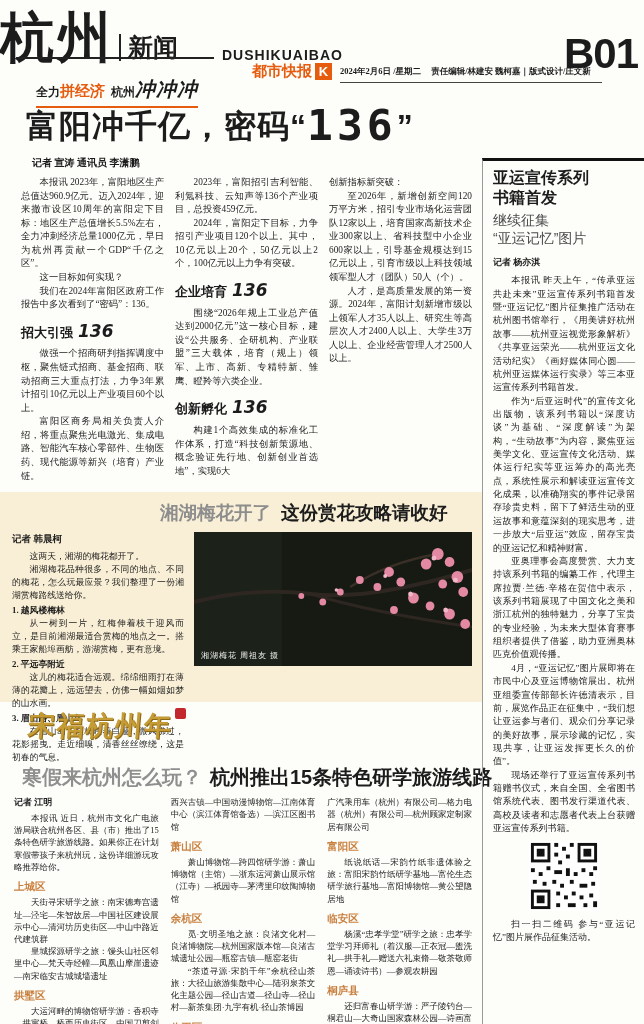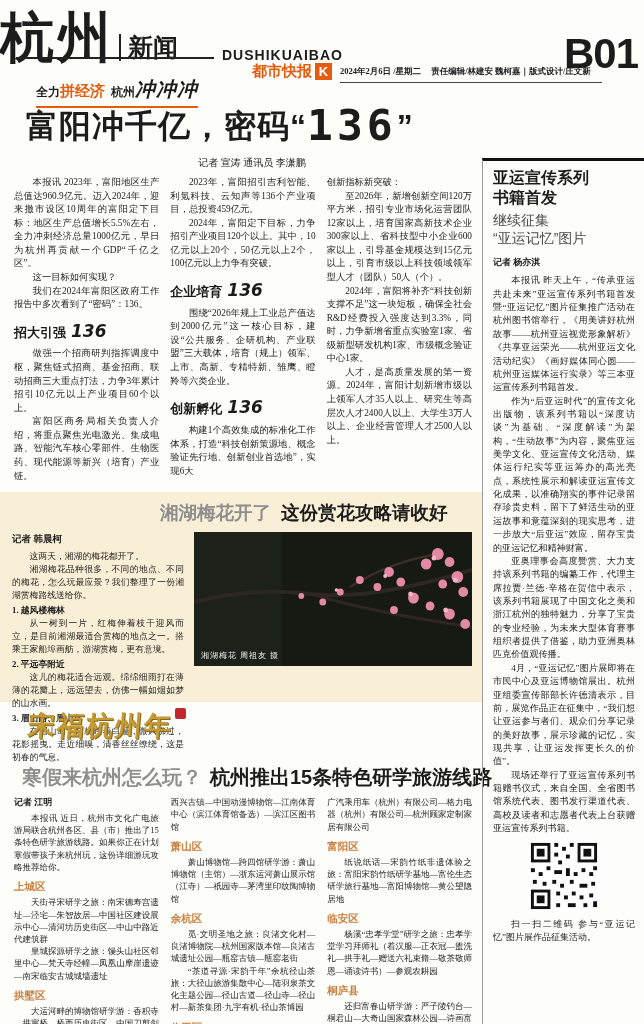--- a/index.html
+++ b/index.html
@@ -34,22 +34,22 @@
   
   .content { display:flex; height:926px; }
   .left { width:482px; }
 
   
   .main-art { padding:0 10px 0 14px; }
   .main-headline { font-family:"Liberation Sans",sans-serif; font-weight:900; font-size:32px;
                    letter-spacing:1px; margin:2px 0 0 12px; white-space:nowrap; }
   .hl-num { font-family:"DejaVu Sans Mono",monospace; font-size:43px; font-weight:900;
             letter-spacing:4px; vertical-align:-3px; }
-  .main-byline { font-size:10px; font-weight:normal; margin:6px 0 6px 18px;text-align:center; }
-  .cols { display:flex; gap:11px; }
+  .main-byline { font-size:10px; font-weight:bold; margin:6px 0 6px 18px; }
+  .cols { display:flex; gap:11px;margin-left:7px; }
   .col { flex:1; font-size:9.3px; line-height:1.46; text-align:justify; }
   .para { text-indent:2em; }
   .para.cont { text-indent:0; }
   .para.lead { text-indent:2em; }
   .sec-head { margin:7px 0 4px; font-weight:900; font-size:13px; font-family:"Liberation Sans",sans-serif; }
   .sec-num { font-style:italic; font-weight:900; font-size:17px; margin-left:5px;
              font-family:"DejaVu Sans",sans-serif; }
 
   
   .plum { background:#f9efd6; margin-top:9px; padding:8px 10px 6px 12px; height:210px; }
@@ -152,21 +152,20 @@
               <div class="para">2023年，富阳招引吉利智能、利氪科技、云知声等136个产业项目，总投资459亿元。</div>
               <div class="para">2024年，富阳定下目标，力争招引产业项目120个以上。其中，10亿元以上20个，50亿元以上2个，100亿元以上力争有突破。</div>
               <div class="sec-head"><span>企业培育</span><span class="sec-num">136</span></div>
               <div class="para">围绕“2026年规上工业总产值达到2000亿元”这一核心目标，建设“公共服务、企研机构、产业联盟”三大载体，培育（规上）领军、上市、高新、专精特新、雏鹰、瞪羚等六类企业。</div>
               <div class="sec-head"><span>创新孵化</span><span class="sec-num">136</span></div>
               <div class="para">构建1个高效集成的标准化工作体系，打造“科技创新策源地、概念验证先行地、创新创业首选地”，实现6大</div>
             </div>
           <div class="col">
               <div class="para cont">创新指标新突破：</div>
               <div class="para">至2026年，新增创新空间120万平方米，招引专业市场化运营团队12家以上，培育国家高新技术企业300家以上、省科技型中小企业600家以上，引导基金规模达到15亿元以上，引育市级以上科技领域领军型人才（团队）50人（个）。</div>
-              <div class="para">2024年，富阳将补齐“科技创新支撑不足”这一块短板，确保全社会R&amp;D经费投入强度达到3.3%，同时，力争新增省重点实验室1家、省级新型研发机构1家、市级概念验证中心1家。</div>
               <div class="para">人才，是高质量发展的第一资源。2024年，富阳计划新增市级以上领军人才35人以上、研究生等高层次人才2400人以上、大学生3万人以上、企业经营管理人才2500人以上。</div>
             </div>
         </div>
       </div>
 
       <div class="plum">
         <div class="plum-head">
           <span class="plum-head-light">湘湖梅花开了</span><span>这份赏花攻略请收好</span>
         </div>
         <div class="plum-row">

